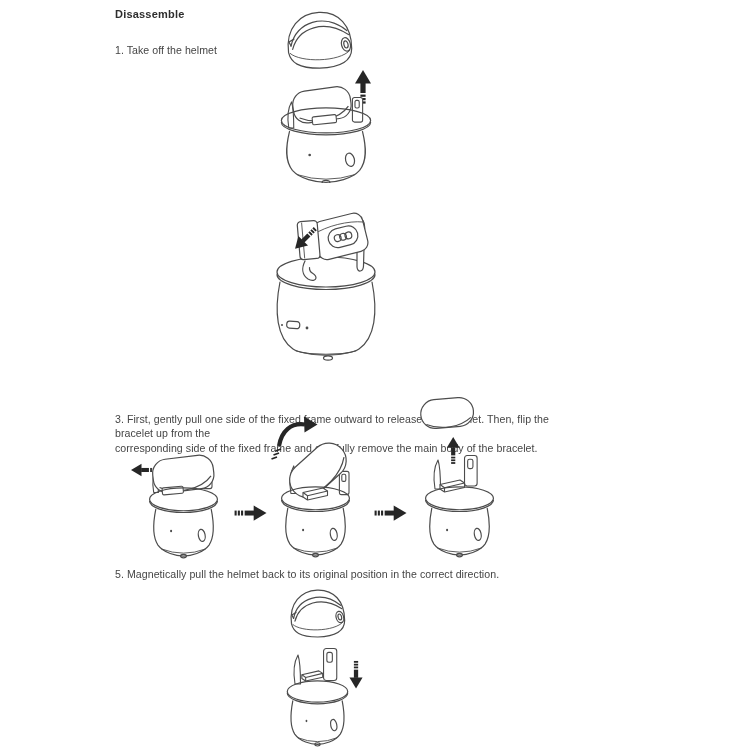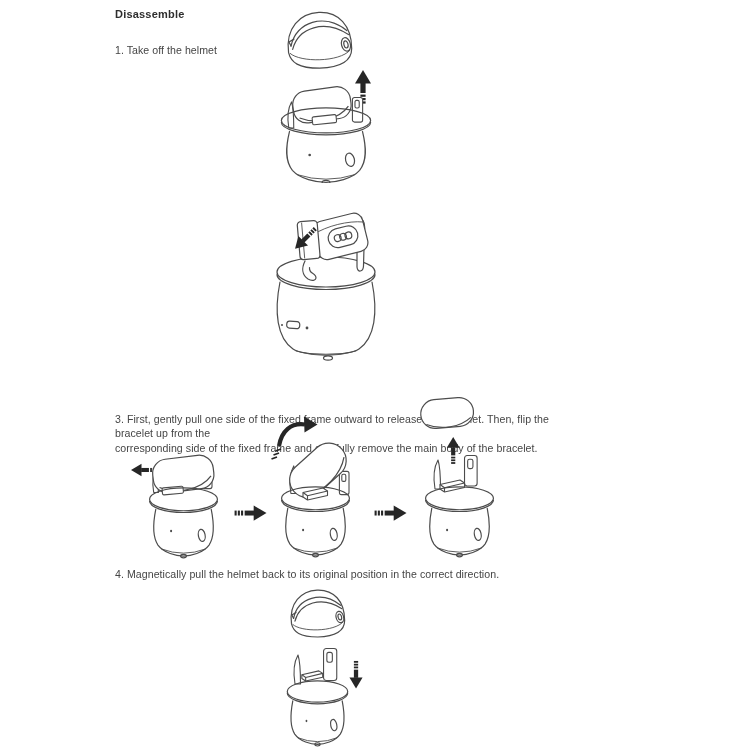--- a/index.html
+++ b/index.html
@@ -194,21 +194,21 @@
         <use href="#arrow-solid" transform="translate(334,44) scale(0.8)"></use>
         <use href="#clip-blade" transform="translate(321,66)"></use>
         <use href="#clip-latch" transform="translate(352,62) scale(1.05)"></use>
         <use href="#park-block" transform="translate(327,86)"></use>
         <use href="#dock-base" transform="translate(311,93) scale(0.73,0.88)"></use>
       </g>
     </svg>
   </figure>
 
   <div class="step step4">
-    <div>4. Magnetically pull the helmet back to its original position in the correct direction.</div>
+    <div>5. Magnetically pull the helmet back to its original position in the correct direction.</div>
   </div>
 
   <figure class="fig fig4">
     <svg width="125" height="166" viewBox="0 0 125 166">
       <use href="#helmet" transform="translate(20,4) scale(0.69)"></use>
       <g>
         <use href="#clip-blade" transform="translate(27,70)"></use>
         <use href="#clip-latch" transform="translate(57,64) scale(1.1)"></use>
         <use href="#park-block" transform="translate(35,86) scale(0.85)"></use>
         <use href="#dock-base" transform="translate(19,96) scale(0.65,0.82)"></use>

